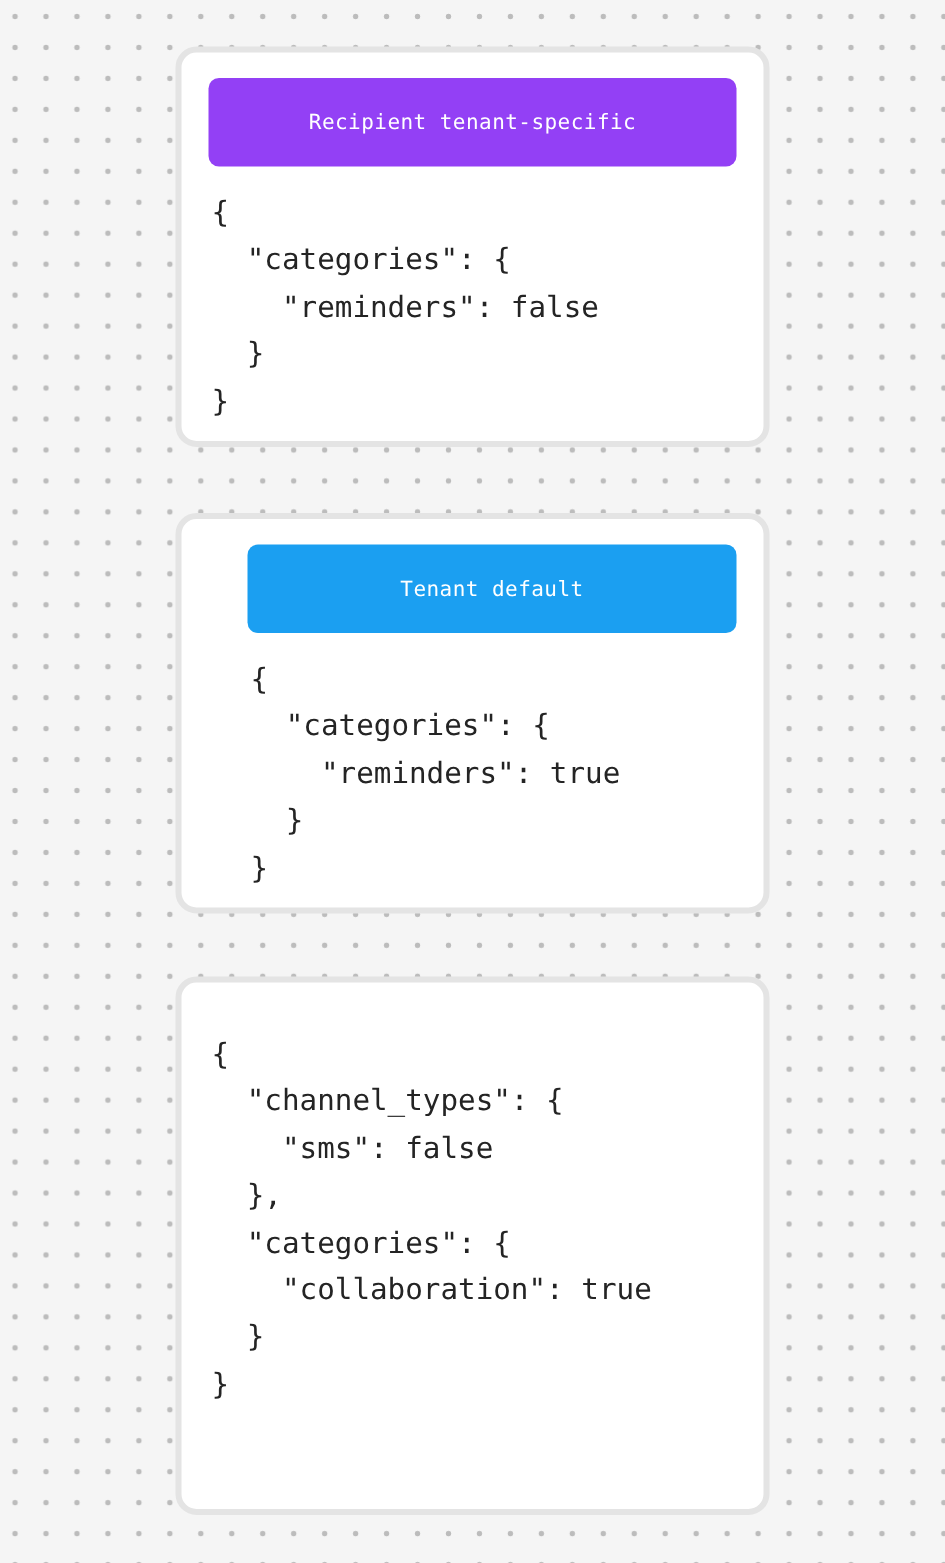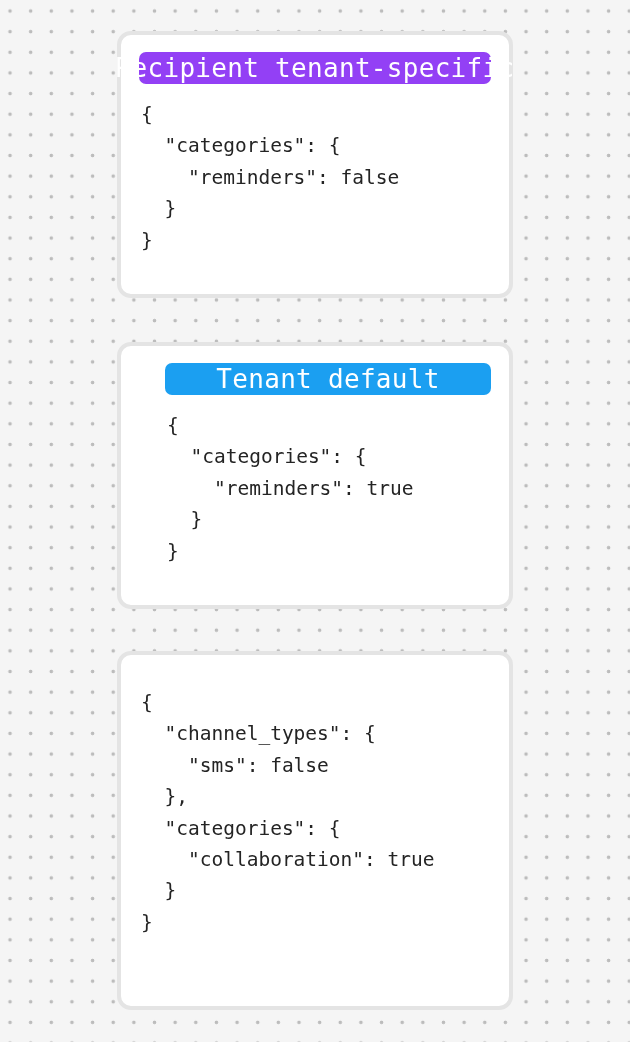--- a/index.html
+++ b/index.html
@@ -24,28 +24,28 @@
     box-sizing: border-box;
     background: #ffffff;
     border: 4px solid #e4e4e4;
     border-radius: 14px;
     padding: 17px 18px 14px 18px;
   }
   .card-1 { top: 31px;  height: 267px; }
   .card-2 { top: 342px; height: 267px; padding-left: 44px; }
   .card-3 { top: 651px; height: 359px; }
   .badge {
-    height: 32px;
+    height: 59px;
     border-radius: 7px;
     display: flex;
     align-items: center;
     justify-content: center;
     color: #ffffff;
     font-family: "DejaVu Sans Mono", "Liberation Mono", monospace;
-    font-size: 26px;
+    font-size: 14px;
     letter-spacing: 0.3px;
     white-space: nowrap;
   }
   .code {
     margin: 15px 0 0 2px;
     font-family: "DejaVu Sans Mono", "Liberation Mono", monospace;
     font-size: 19.5px;
     line-height: 31.4px;
     color: #242424;
     white-space: pre;

